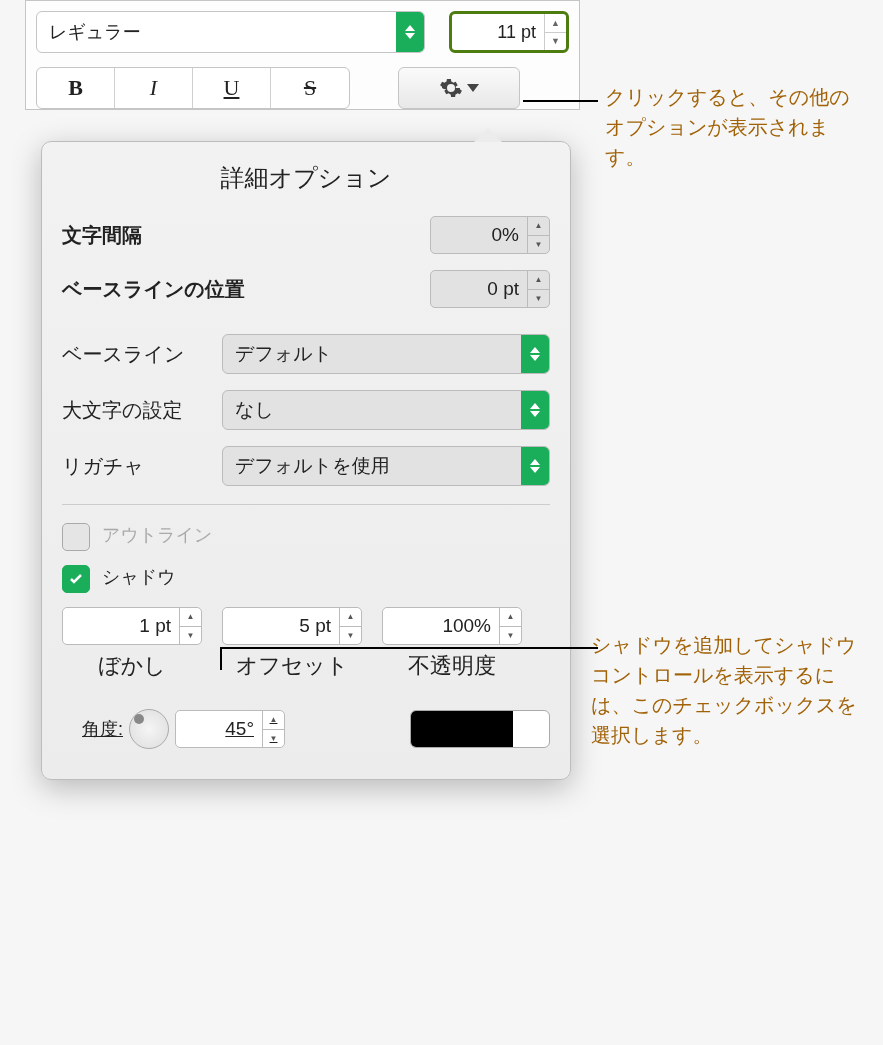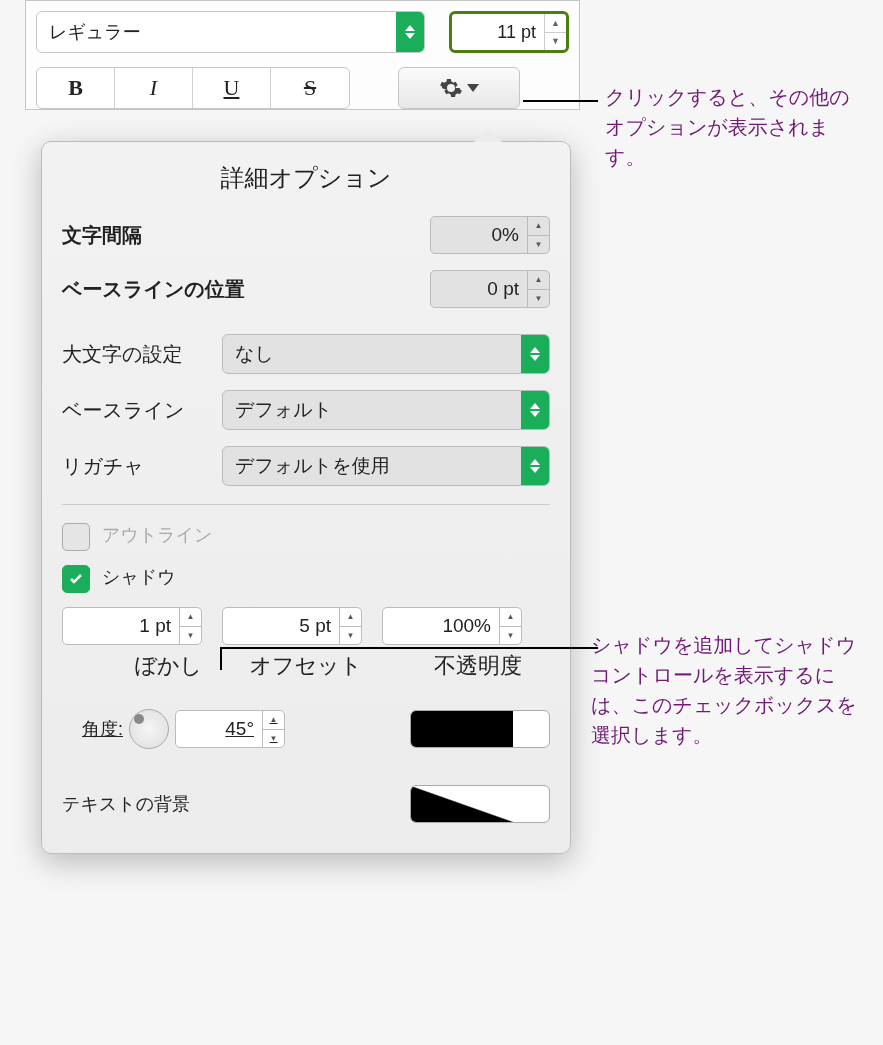--- a/index.html
+++ b/index.html
@@ -188,21 +188,21 @@
     background: #e5e5e5;
   }
   .chk.checked { background: #1aad5a; border-color: #1aad5a; }
   .chk.checked svg { display: block; }
   .disabled { color: #aaa; }
   .shadow-grid {
     display: flex;
     gap: 20px;
     margin-top: 14px;
   }
-  .shadow-col { display: flex; flex-direction: column; align-items: flex-end; }
+  .shadow-col { display: flex; flex-direction: column; align-items: center; }
   .shadow-col .num-field { width: 140px; background: #fff; }
   .shadow-col .lab { font-size: 22px; margin-top: 6px; }
   .angle-row {
     display: flex;
     align-items: center;
     gap: 6px;
     margin-top: 28px;
     text-decoration: underline;
   }
   .angle-dial {
@@ -245,21 +245,21 @@
   .bg-row {
     display: flex;
     align-items: center;
     justify-content: space-between;
     margin-top: 36px;
   }
   .callout {
     position: absolute;
     font-size: 20px;
     line-height: 1.5;
-    color: #701a75;
+    color: #a16207;
   }
   .callout-line {
     position: absolute;
     background: #000;
     height: 1.5px;
   }
   .callout-line.v {
     width: 1.5px;
     height: auto;
   }
@@ -326,38 +326,38 @@
         <div class="mini-stepper">
             <div>▲</div>
             <div>▼</div>
           </div>
       </div>
     </div>
 
     <div style="height:10px"></div>
 
     <div class="select-row">
+      <span class="label">ベースライン</span>
+      <div class="sel">
+        <span class="txt">デフォルト</span>
+        <div class="green-arrows" style="height:38px;border-radius:0 5px 5px 0;">
+          <svg width="10" height="6">
+              <polygon points="5,0 10,6 0,6" fill="#fff"></polygon>
+            </svg>
+          <svg width="10" height="6">
+              <polygon points="0,0 10,0 5,6" fill="#fff"></polygon>
+            </svg>
+        </div>
+      </div>
+    </div>
+
+    <div class="select-row">
       <span class="label">大文字の設定</span>
       <div class="sel">
         <span class="txt">なし</span>
-        <div class="green-arrows" style="height:38px;border-radius:0 5px 5px 0;">
-          <svg width="10" height="6">
-              <polygon points="5,0 10,6 0,6" fill="#fff"></polygon>
-            </svg>
-          <svg width="10" height="6">
-              <polygon points="0,0 10,0 5,6" fill="#fff"></polygon>
-            </svg>
-        </div>
-      </div>
-    </div>
-
-    <div class="select-row">
-      <span class="label">ベースライン</span>
-      <div class="sel">
-        <span class="txt">デフォルト</span>
         <div class="green-arrows" style="height:38px;border-radius:0 5px 5px 0;">
           <svg width="10" height="6">
               <polygon points="5,0 10,6 0,6" fill="#fff"></polygon>
             </svg>
           <svg width="10" height="6">
               <polygon points="0,0 10,0 5,6" fill="#fff"></polygon>
             </svg>
         </div>
       </div>
     </div>
@@ -438,29 +438,20 @@
       </div>
       <div style="flex:1"></div>
       <div class="color-well">
         <div class="color-swatch"></div>
         <div style="width:36px;display:flex;align-items:center;justify-content:center;">
           <div class="color-picker"></div>
         </div>
       </div>
     </div>
 
-    <div class="bg-row">
-      <span>テキストの背景</span>
-      <div class="color-well">
-        <div class="color-swatch diag"></div>
-        <div style="width:36px;display:flex;align-items:center;justify-content:center;">
-          <div class="color-picker"></div>
-        </div>
-      </div>
-    </div>
   </div>
 </div>
 
 <div class="callout-line" style="left:523px;top:100px;width:75px;"></div>
 <div class="callout" style="left:605px;top:82px;width:260px;">クリックすると、その他のオプションが表示されます。</div>
 
 <div class="callout-line v" style="left:220px;top:647px;height:23px;"></div>
 <div class="callout-line" style="left:220px;top:647px;width:378px;"></div>
 <div class="callout" style="left:591px;top:630px;width:270px;">シャドウを追加してシャドウコントロールを表示するには、このチェックボックスを選択します。</div>
 

